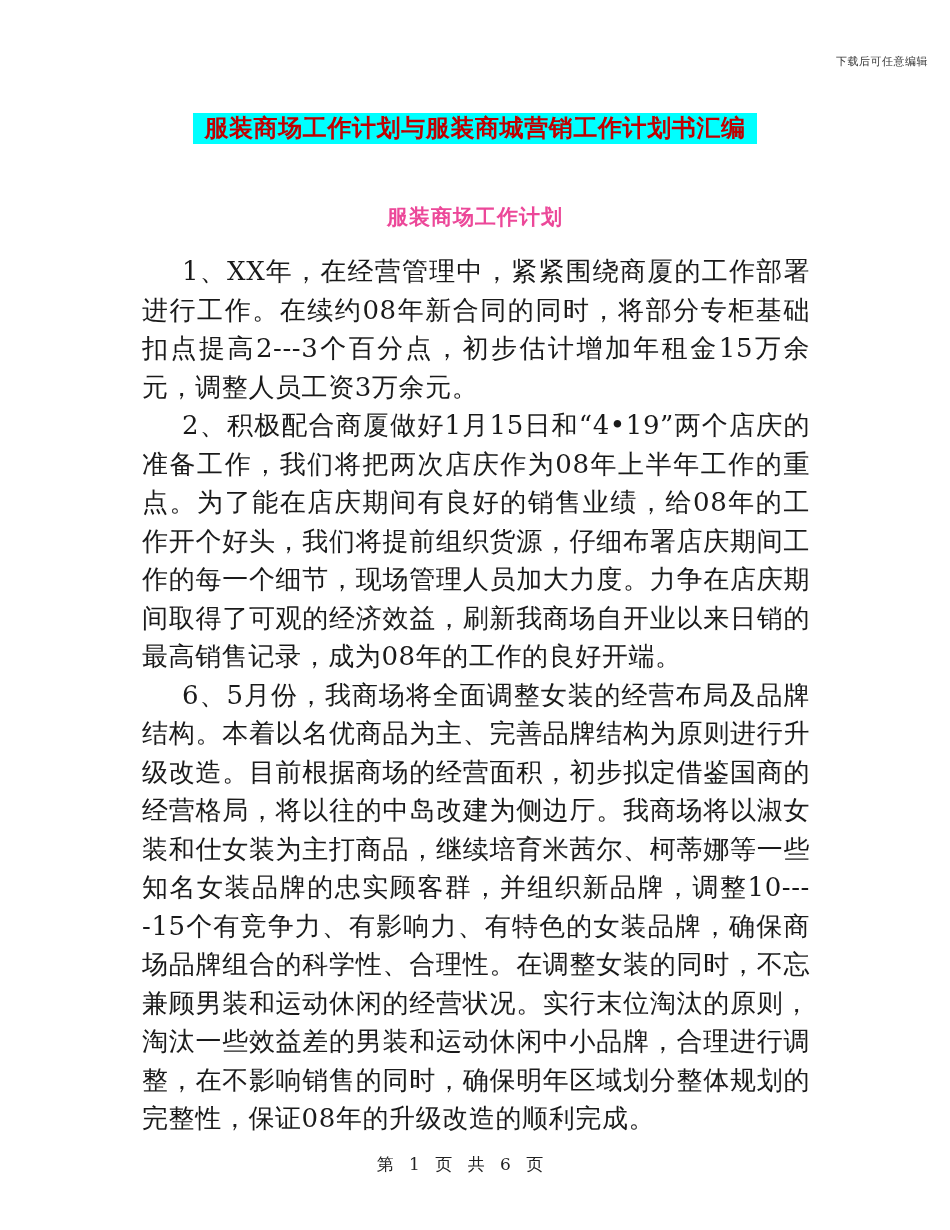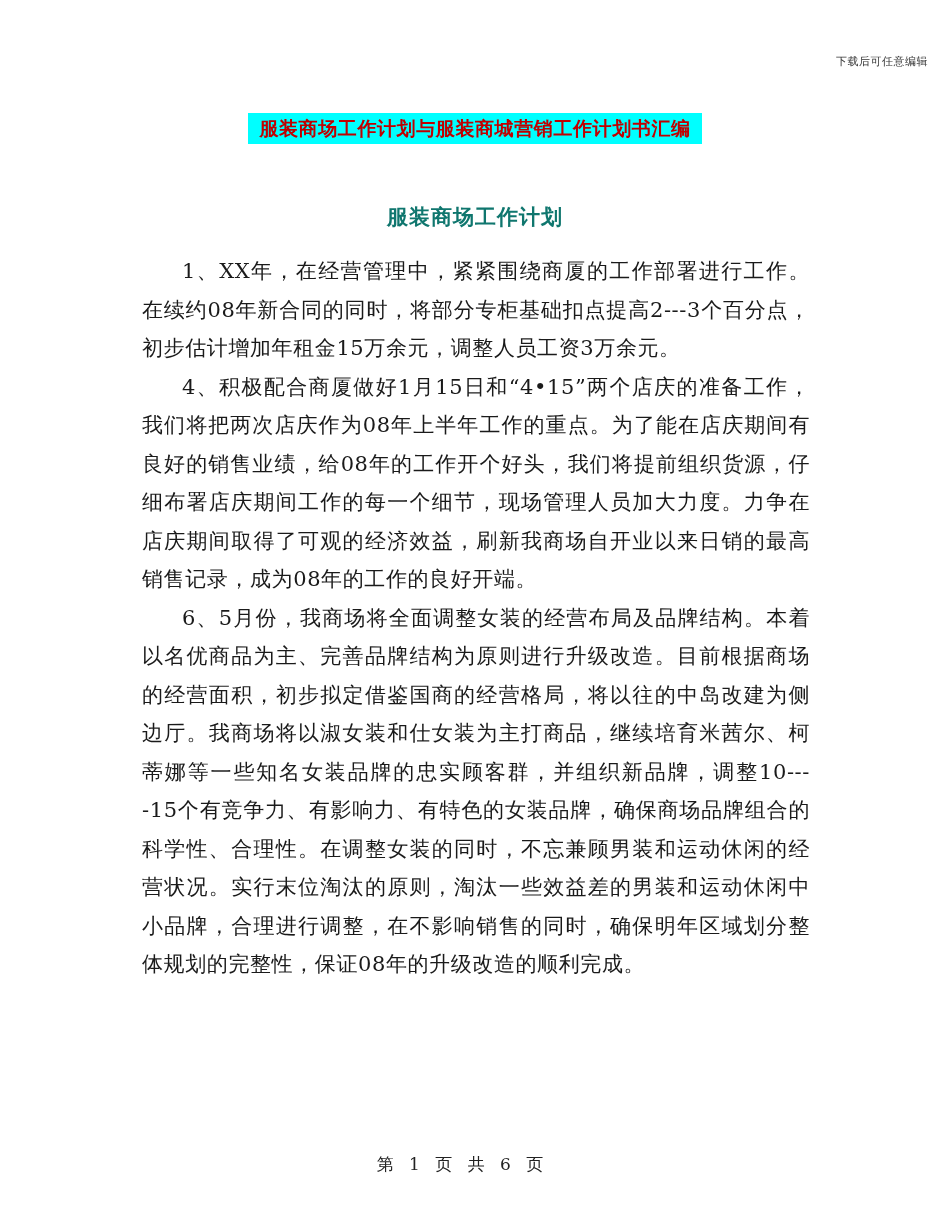--- a/index.html
+++ b/index.html
@@ -3,43 +3,43 @@
   <meta charset="utf-8">
   <style>
     html, body { margin: 0; padding: 0; background: #ffffff; }
     body { width: 950px; height: 1230px; position: relative; overflow: hidden;
            font-family: "DejaVu Serif", "Liberation Serif", serif; color: #222; }
     .page { position: absolute; left: 0; top: 0; width: 950px; height: 1230px; background: #fff; }
     .header-note { position: absolute; top: 54px; left: 0; width: 898px; text-align: right;
                    font-size: 11px; color: #333; font-family: "DejaVu Sans", sans-serif; letter-spacing: 0.5px; margin-left: 30px; }
     .main-title-wrap { position: absolute; top: 113px; left: 0; width: 950px; text-align: center; }
     .main-title { display: inline-block; background: #00ffff; color: #c00000;
-                  font-family: "DejaVu Sans", sans-serif; font-weight: bold; font-size: 19px;
+                  font-family: "DejaVu Sans", sans-serif; font-weight: bold; font-size: 24px;
                   line-height: 31px; padding: 0 11px; letter-spacing: 0.6px; }
     .section-title { position: absolute; top: 203px; left: 0; width: 950px; text-align: center;
-                     color: #0f766e; font-weight: bold; font-size: 21px; letter-spacing: 1px;
+                     color: #ec4899; font-weight: bold; font-size: 21px; letter-spacing: 1px;
                      font-family: "DejaVu Sans", sans-serif; }
     .body-text { position: absolute; top: 252px; left: 142px; width: 668px; }
-    .para { margin: 0; font-size: 21px; line-height: 38.5px; text-indent: 40px;
+    .para { margin: 0; font-size: 26px; line-height: 38.5px; text-indent: 40px;
             text-align: justify; letter-spacing: 0.6px; color: #1a1a1a; }
     .footer { position: absolute; top: 1153px; left: 0; width: 922px; text-align: center;
               font-size: 17px; color: #222; word-spacing: 6px; letter-spacing: 2px; }
   </style>
 </head>
 <body>
 
 <div class="page">
   <div class="header-note">下载后可任意编辑</div>
 
   <div class="main-title-wrap">
     <span class="main-title">服装商场工作计划与服装商城营销工作计划书汇编</span>
   </div>
 
   <div class="section-title">服装商场工作计划</div>
 
   <div class="body-text">
     <p class="para">1、XX年，在经营管理中，紧紧围绕商厦的工作部署进行工作。在续约08年新合同的同时，将部分专柜基础扣点提高2---3个百分点，初步估计增加年租金15万余元，调整人员工资3万余元。</p>
-    <p class="para">4、积极配合商厦做好1月15日和“4•15”两个店庆的准备工作，我们将把两次店庆作为08年上半年工作的重点。为了能在店庆期间有良好的销售业绩，给08年的工作开个好头，我们将提前组织货源，仔细布署店庆期间工作的每一个细节，现场管理人员加大力度。力争在店庆期间取得了可观的经济效益，刷新我商场自开业以来日销的最高销售记录，成为08年的工作的良好开端。</p>
+    <p class="para">2、积极配合商厦做好1月15日和“4•19”两个店庆的准备工作，我们将把两次店庆作为08年上半年工作的重点。为了能在店庆期间有良好的销售业绩，给08年的工作开个好头，我们将提前组织货源，仔细布署店庆期间工作的每一个细节，现场管理人员加大力度。力争在店庆期间取得了可观的经济效益，刷新我商场自开业以来日销的最高销售记录，成为08年的工作的良好开端。</p>
     <p class="para">6、5月份，我商场将全面调整女装的经营布局及品牌结构。本着以名优商品为主、完善品牌结构为原则进行升级改造。目前根据商场的经营面积，初步拟定借鉴国商的经营格局，将以往的中岛改建为侧边厅。我商场将以淑女装和仕女装为主打商品，继续培育米茜尔、柯蒂娜等一些知名女装品牌的忠实顾客群，并组织新品牌，调整10----15个有竞争力、有影响力、有特色的女装品牌，确保商场品牌组合的科学性、合理性。在调整女装的同时，不忘兼顾男装和运动休闲的经营状况。实行末位淘汰的原则，淘汰一些效益差的男装和运动休闲中小品牌，合理进行调整，在不影响销售的同时，确保明年区域划分整体规划的完整性，保证08年的升级改造的顺利完成。</p>
   </div>
 
   <div class="footer">第 1 页 共 6 页</div>
 </div>
 
 </body></html>

